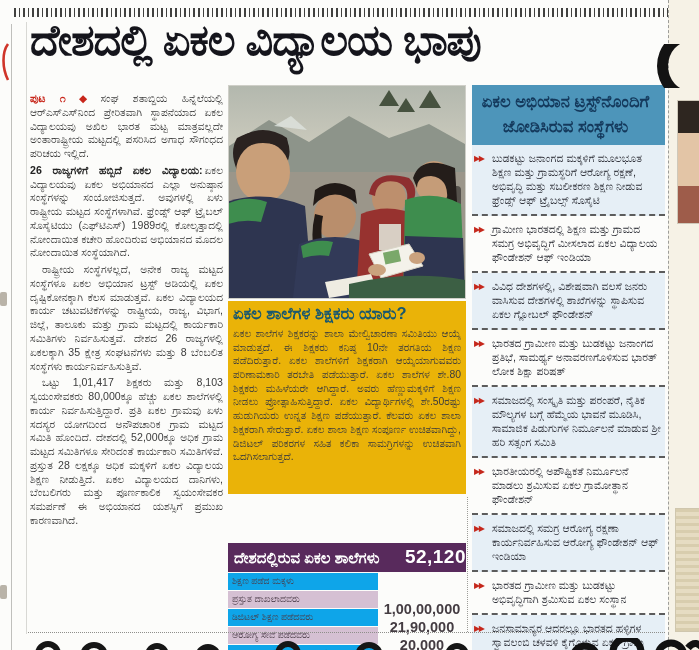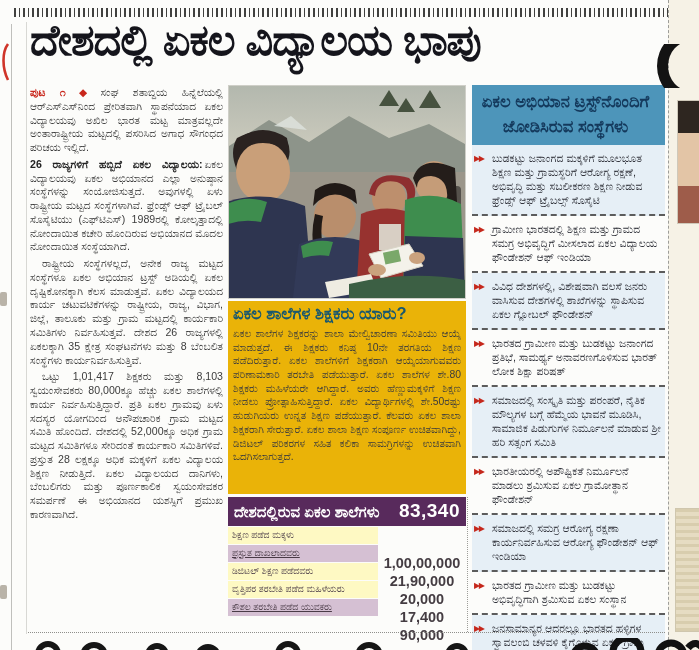--- a/index.html
+++ b/index.html
@@ -14,50 +14,50 @@
   .rule-outer{position:absolute;left:11px;top:24px;bottom:0;width:0;border-left:1.5px solid #bfbfbc;}
   .rule-inner{position:absolute;left:26px;top:22px;height:612px;width:0;border-left:1.5px solid #d8d8d4;}
   .reg-mark{position:absolute;left:0;top:42px;}
   .edge-tick{position:absolute;left:0;width:7px;height:14px;background:#b9b3a8;border-radius:2px;}
 
   
   .headline{position:absolute;left:30px;top:16px;width:475px;margin:0;
     font-size:43px;line-height:1.15;font-weight:bold;color:#15151c;letter-spacing:-1px;}
 
   
-  .article{position:absolute;left:30px;top:86px;width:193px;height:542px;overflow:hidden;
+  .article{position:absolute;left:30px;top:92px;width:193px;height:542px;overflow:hidden;
     font-size:10.6px;line-height:1.3;text-align:justify;color:#3c3c3c;}
   .article p{margin:0 0 3px 0;}
   .article .indent{text-indent:12px;}
   .red{color:#c8261b;font-weight:bold;}
   .lead{margin-right:2px;}
   .bold{font-weight:bold;color:#232323;}
 
   
   .photo{position:absolute;left:228px;top:85px;width:238px;height:214px;overflow:hidden;
     background:#9a9a90;border:1px solid #cfcfc8;box-sizing:border-box;}
 
   
   .teachers{position:absolute;left:228px;top:301px;width:238px;height:193px;box-sizing:border-box;
     background:#eab308;padding:3px 5px;}
   .teachers h2{margin:0 0 3px 0;font-size:16.5px;line-height:1.2;color:#19586f;font-weight:bold;}
   .teachers p{margin:0;font-size:10.4px;line-height:1.32;text-align:justify;color:#3c3c3c;}
 
   
   .stats{position:absolute;left:228px;top:497px;width:238px;}
   .stats-head{display:flex;align-items:baseline;background:#582a5c;color:#fff;
-    padding:3px 6px 4px 6px;}
+    padding:3px 0 4px 6px;margin-top:46px;}
   .stats-head .t{font-size:15px;font-weight:bold;}
   .stats-head .v{margin-left:auto;font-size:19px;font-weight:bold;letter-spacing:.5px;}
   .srow{display:flex;height:17.5px;align-items:stretch;margin-top:.5px;}
   .srow .lbl{flex:1;display:flex;align-items:center;padding:0 4px;font-size:9.3px;color:#4a3b47;}
   .srow .val{width:88px;display:flex;align-items:center;justify-content:center;
     font-size:14.5px;font-weight:600;color:#443c42;margin-top:36px;}
-  .srow.light .lbl{background:#fef9c3;} .srow.light .val{background:#f5edf3;}
-  .srow.dark  .lbl{background:#d5c0d3;text-decoration:underline;} .srow.dark  .val{background:#22c55e;}
+  .srow.light .lbl{background:#0ea5e9;} .srow.light .val{background:#f5edf3;}
+  .srow.dark  .lbl{background:#d5c0d3;} .srow.dark  .val{background:#22c55e;}
 
   
   .sidebar{position:absolute;left:472px;top:85px;width:193px;}
   .sb-head{background:#4d95ba;color:#14395c;text-align:center;font-weight:bold;
     font-size:16.5px;line-height:1.5;padding:4px 8px 6px 2px;}
   .sb-item{display:flex;gap:4px;padding:6px 3px 7px 2px;font-size:10.8px;line-height:1.3;
     color:#30323a;border-bottom:2px dashed #5c5c5c;text-align:left;}
   .sb-item:last-child{border-bottom:none;}
   .sb-item.tint{background:#e6eff6;}
   .arrows{color:#c5281c;font-size:8px;letter-spacing:-1.5px;padding-top:3px;flex:0 0 14px;}
@@ -158,33 +158,37 @@
   </div>
 
   <div class="teachers">
     <h2>ಏಕಲ ಶಾಲೆಗಳ ಶಿಕ್ಷಕರು ಯಾರು?</h2>
     <p>ಏಕಲ ಶಾಲೆಗಳ ಶಿಕ್ಷಕರನ್ನು ಶಾಲಾ ಮೇಲ್ವಿಚಾರಣಾ ಸಮಿತಿಯು ಆಯ್ಕೆ ಮಾಡುತ್ತದೆ. ಈ ಶಿಕ್ಷಕರು ಕನಿಷ್ಠ 10ನೇ ತರಗತಿಯ ಶಿಕ್ಷಣ ಪಡೆದಿರುತ್ತಾರೆ. ಏಕಲ ಶಾಲೆಗಳಿಗೆ ಶಿಕ್ಷಕರಾಗಿ ಆಯ್ಕೆಯಾಗುವವರು ಪರಿಣಾಮಕಾರಿ ತರಬೇತಿ ಪಡೆಯುತ್ತಾರೆ. ಏಕಲ ಶಾಲೆಗಳ ಶೇ.80 ಶಿಕ್ಷಕರು ಮಹಿಳೆಯರೇ ಆಗಿದ್ದಾರೆ. ಅವರು ಹೆಣ್ಣುಮಕ್ಕಳಿಗೆ ಶಿಕ್ಷಣ ನೀಡಲು ಪ್ರೋತ್ಸಾಹಿಸುತ್ತಿದ್ದಾರೆ. ಏಕಲ ವಿದ್ಯಾರ್ಥಿಗಳಲ್ಲಿ ಶೇ.50ರಷ್ಟು ಹುಡುಗಿಯರು ಉನ್ನತ ಶಿಕ್ಷಣ ಪಡೆಯುತ್ತಾರೆ. ಕೆಲವರು ಏಕಲ ಶಾಲಾ ಶಿಕ್ಷಕರಾಗಿ ಸೇರುತ್ತಾರೆ. ಏಕಲ ಶಾಲಾ ಶಿಕ್ಷಣ ಸಂಪೂರ್ಣ ಉಚಿತವಾಗಿದ್ದು, ಡಿಜಿಟಲ್ ಪರಿಕರಗಳ ಸಹಿತ ಕಲಿಕಾ ಸಾಮಗ್ರಿಗಳನ್ನು ಉಚಿತವಾಗಿ ಒದಗಿಸಲಾಗುತ್ತದೆ.</p>
   </div>
 
   <div class="stats">
     <div class="stats-head">
       <span class="t">ದೇಶದಲ್ಲಿರುವ ಏಕಲ ಶಾಲೆಗಳು</span>
-      <span class="v">83,340</span>
+      <span class="v">52,120</span>
     </div>
     <div class="srow light">
       <span class="lbl">ಶಿಕ್ಷಣ ಪಡೆದ ಮಕ್ಕಳು</span>
       <span class="val">1,00,00,000</span>
     </div>
     <div class="srow dark">
       <span class="lbl">ಪ್ರಸ್ತುತ ದಾಖಲಾದವರು</span>
       <span class="val">21,90,000</span>
     </div>
     <div class="srow light">
       <span class="lbl">ಡಿಜಿಟಲ್ ಶಿಕ್ಷಣ ಪಡೆದವರು</span>
       <span class="val">20,000</span>
+    </div>
+    <div class="srow dark">
+      <span class="lbl">ಆರೋಗ್ಯ ಸೇವೆ ಪಡೆದವರು</span>
+      <span class="val">8,55,000</span>
     </div>
     <div class="srow light">
       <span class="lbl">ವೃತ್ತಿಪರ ತರಬೇತಿ ಪಡೆದ ಮಹಿಳೆಯರು</span>
       <span class="val">17,400</span>
     </div>
     <div class="srow dark">
       <span class="lbl">ಕೌಶಲ ತರಬೇತಿ ಪಡೆದ ಯುವಕರು</span>
       <span class="val">90,000</span>
     </div>
   </div>

